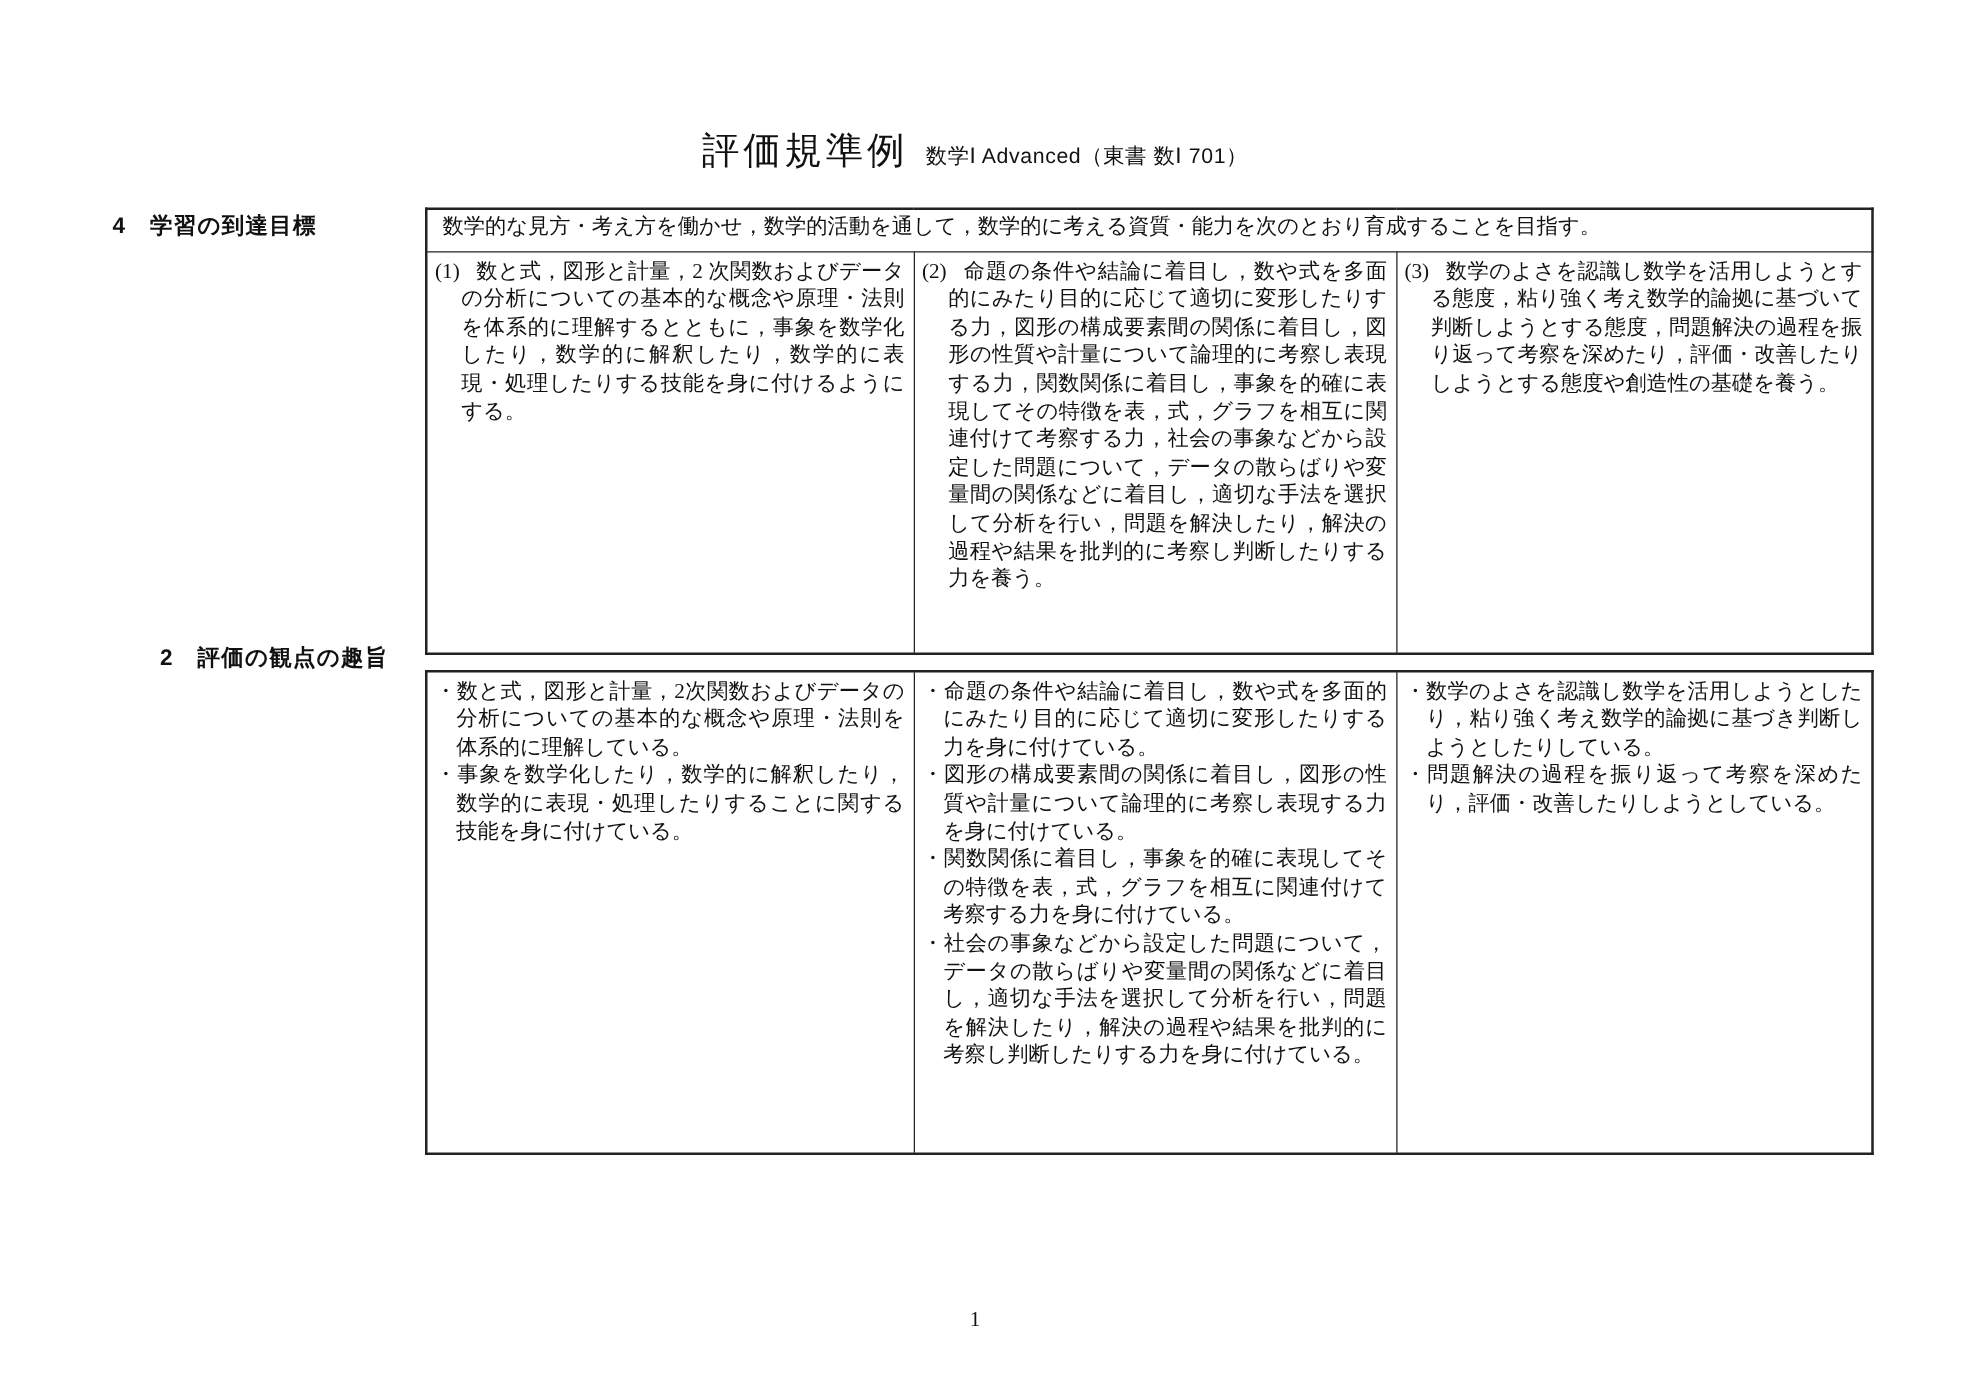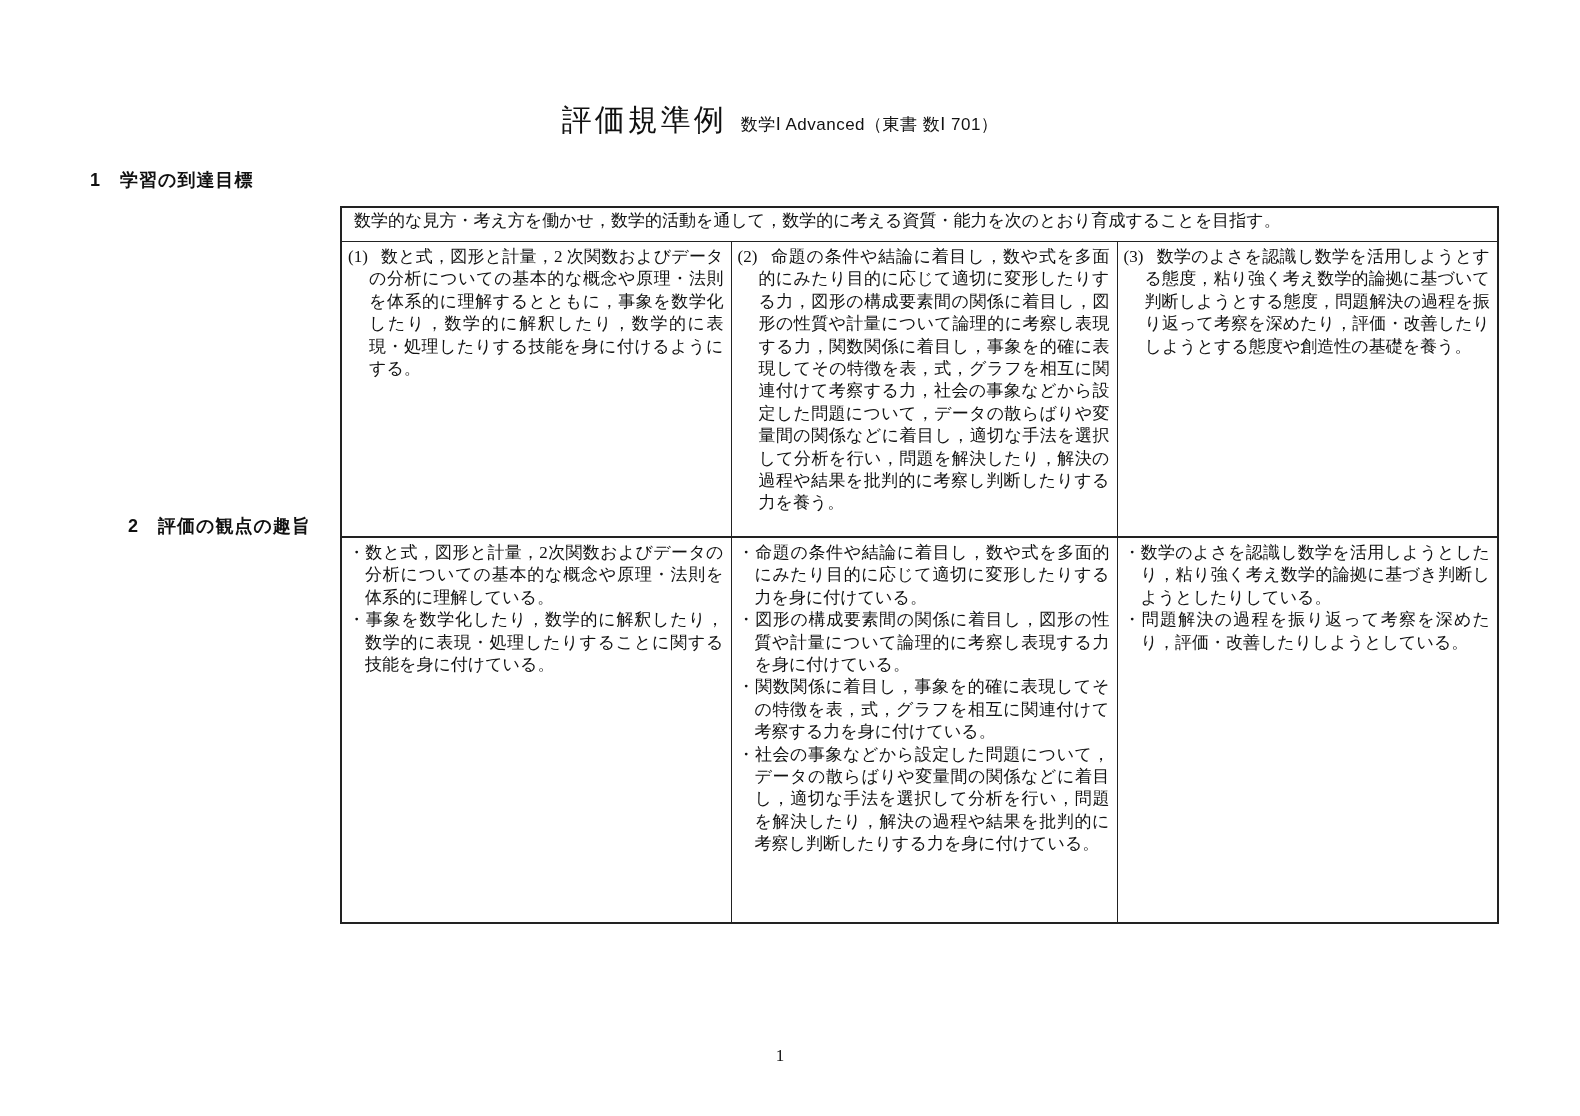--- a/index.html
+++ b/index.html
@@ -55,21 +55,21 @@
 
   
   table.doc-table {
     position: absolute;
     left: 340px;
     width: 1157px;
     border-collapse: collapse;
     table-layout: fixed;
     background: #ffffff;
   }
-  #goals-table    { top: 166px; margin-top: 40px; }
+  #goals-table    { top: 166px; }
   #criteria-table { top: 536px; }
 
   table.doc-table, table.doc-table td, table.doc-table th {
     border: 1px solid #222222;
   }
   table.doc-table { border: 2px solid #222222; }
 
   td, th {
     vertical-align: top;
     font-size: 17px;
@@ -125,21 +125,21 @@
     font-size: 17px;
   }
 </style>
 </head>
 <body>
 
 <div class="title-wrap">
   <span class="doc-title">評価規準例</span><span class="doc-subtitle">数学Ⅰ Advanced（東書 数Ⅰ 701）</span>
 </div>
 
-<div class="sec-label" id="sec1-label">1　学習の到達目標</div>
+<div class="sec-label" id="sec1-label">4　学習の到達目標</div>
 
 <table class="doc-table" id="goals-table">
   <colgroup>
     <col style="width:390px">
       <col style="width:386px">
       <col style="width:381px">
   </colgroup>
   <tbody>
     <tr>
       <td class="intro-cell" colspan="3">数学的な見方・考え方を働かせ，数学的活動を通して，数学的に考える資質・能力を次のとおり育成することを目指す。</td>

